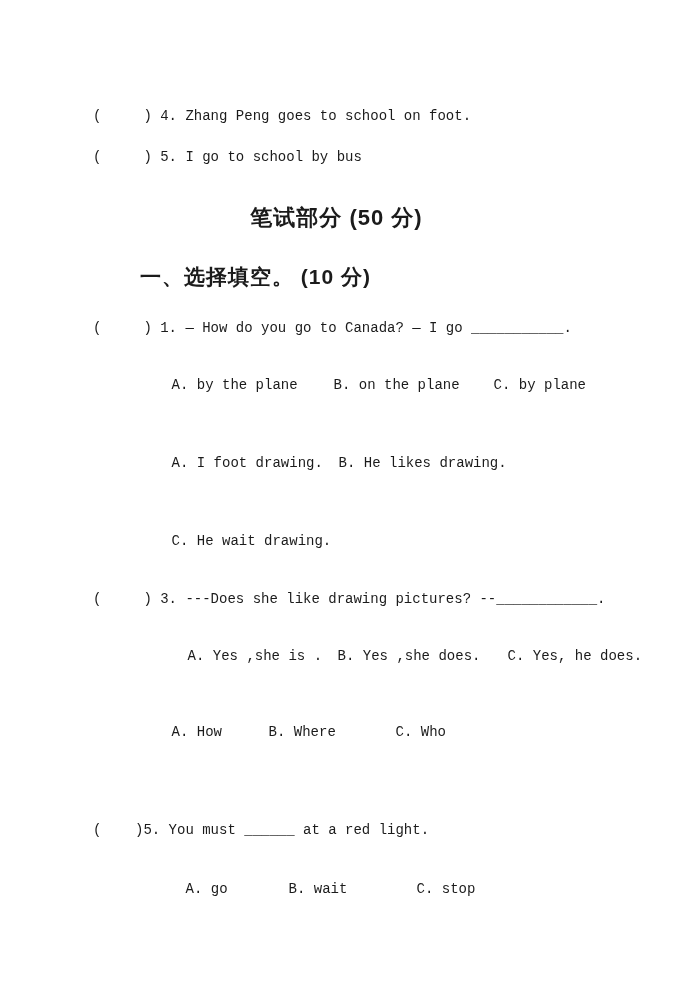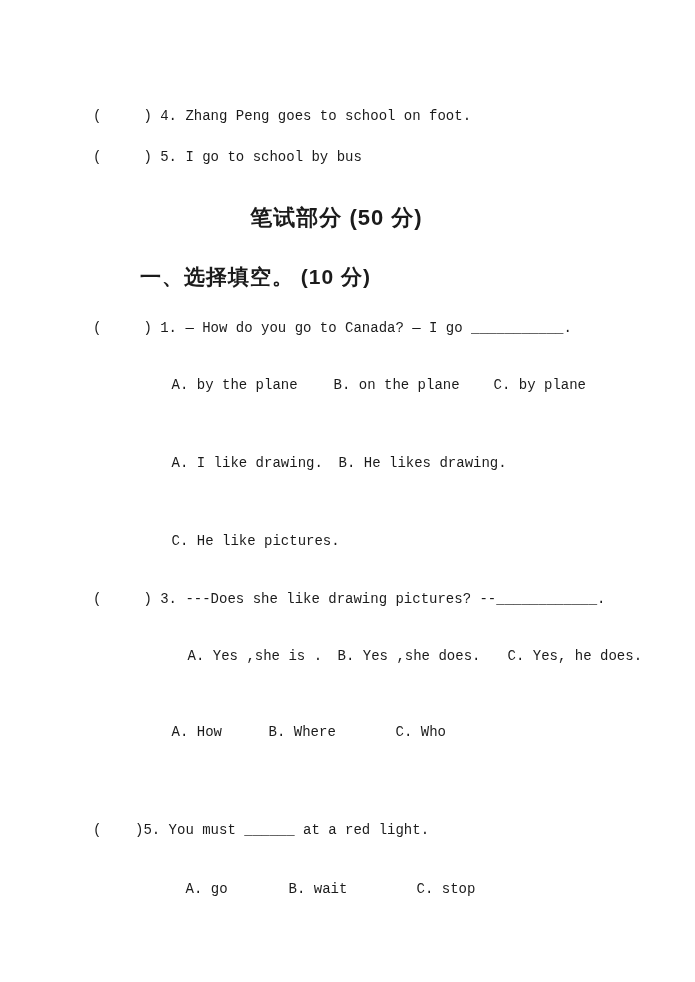--- a/index.html
+++ b/index.html
@@ -76,24 +76,24 @@
   <div class="heading h-center">笔试部分 (50 分)</div>
 
   <div class="heading part1-title">一、选择填空。 (10 分)</div>
 
   <div class="mono line q1-stem">(     ) 1. — How do you go to Canada? — I go ___________.</div>
   <div class="mono opt-row">
     <span class="opt opt-q1-a">A. by the plane</span><span class="opt opt-q1-b">B. on the plane</span><span class="opt">C. by plane</span>
   </div>
 
   <div class="mono opt-row-2">
-    <span class="opt opt-q2-a">A. I like drawing.</span><span class="opt">B. He likes drawing.</span>
+    <span class="opt opt-q2-a">A. I foot drawing.</span><span class="opt">B. He likes drawing.</span>
   </div>
   <div class="mono opt-row-2">
-    <span class="opt">C. He like pictures.</span>
+    <span class="opt">C. He wait drawing.</span>
   </div>
 
   <div class="mono line q-stem">(     ) 3. ---Does she like drawing pictures? --____________.</div>
   <div class="mono opt-row">
     <span class="opt opt-q3-a">A. Yes ,she is .</span><span class="opt opt-q3-b">B. Yes ,she does.</span><span class="opt">C. Yes, he does.</span>
   </div>
 
   <div class="mono opt-row">
     <span class="opt opt-q4-a">A. How</span><span class="opt opt-q4-b">B. Where</span><span class="opt">C. Who</span>
   </div>

